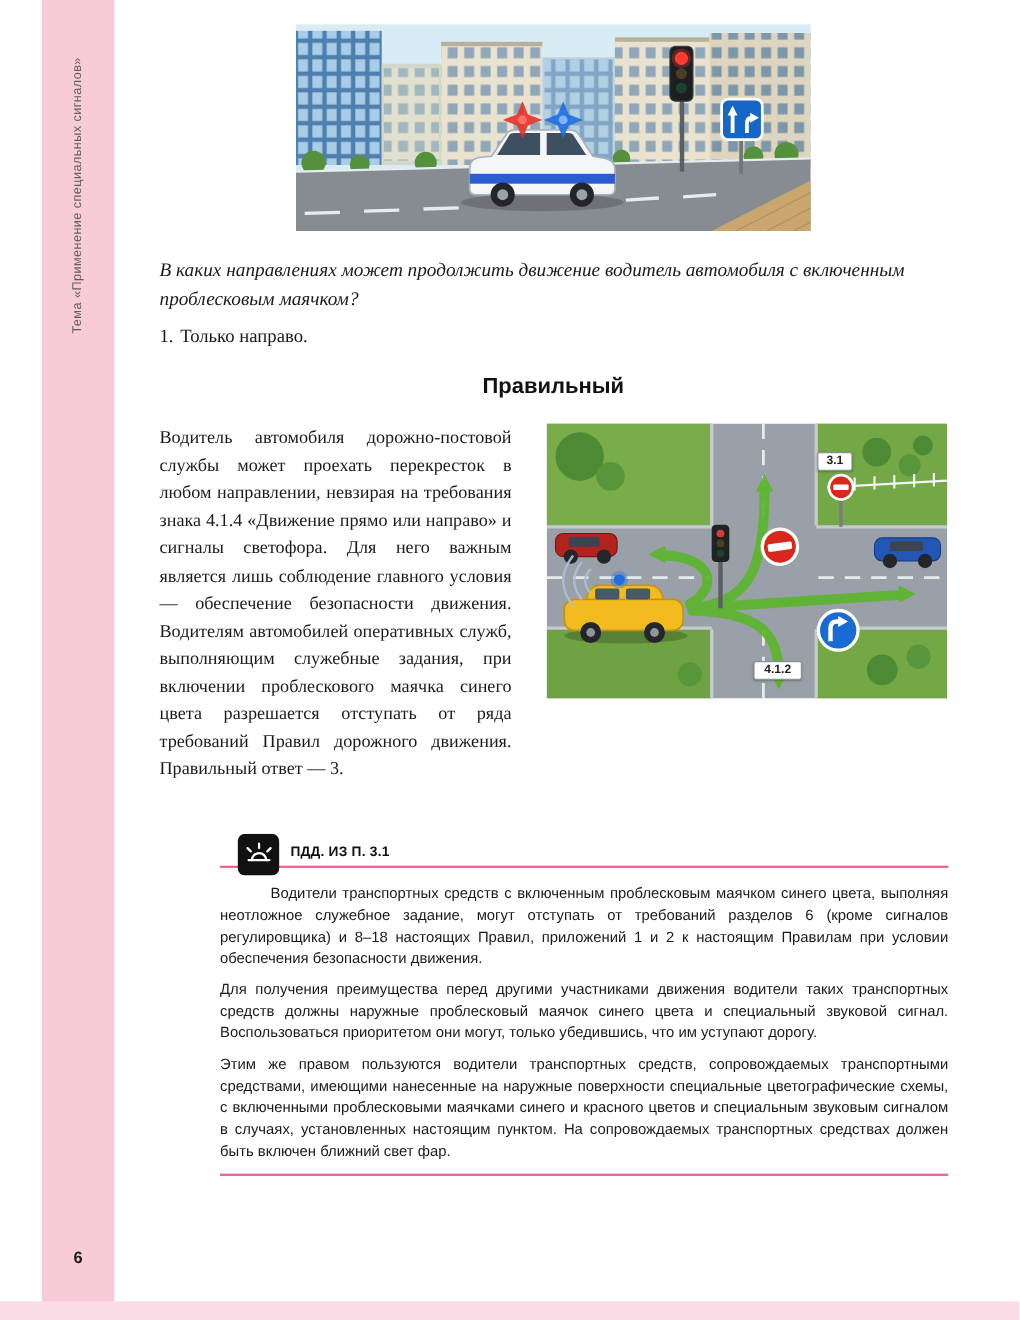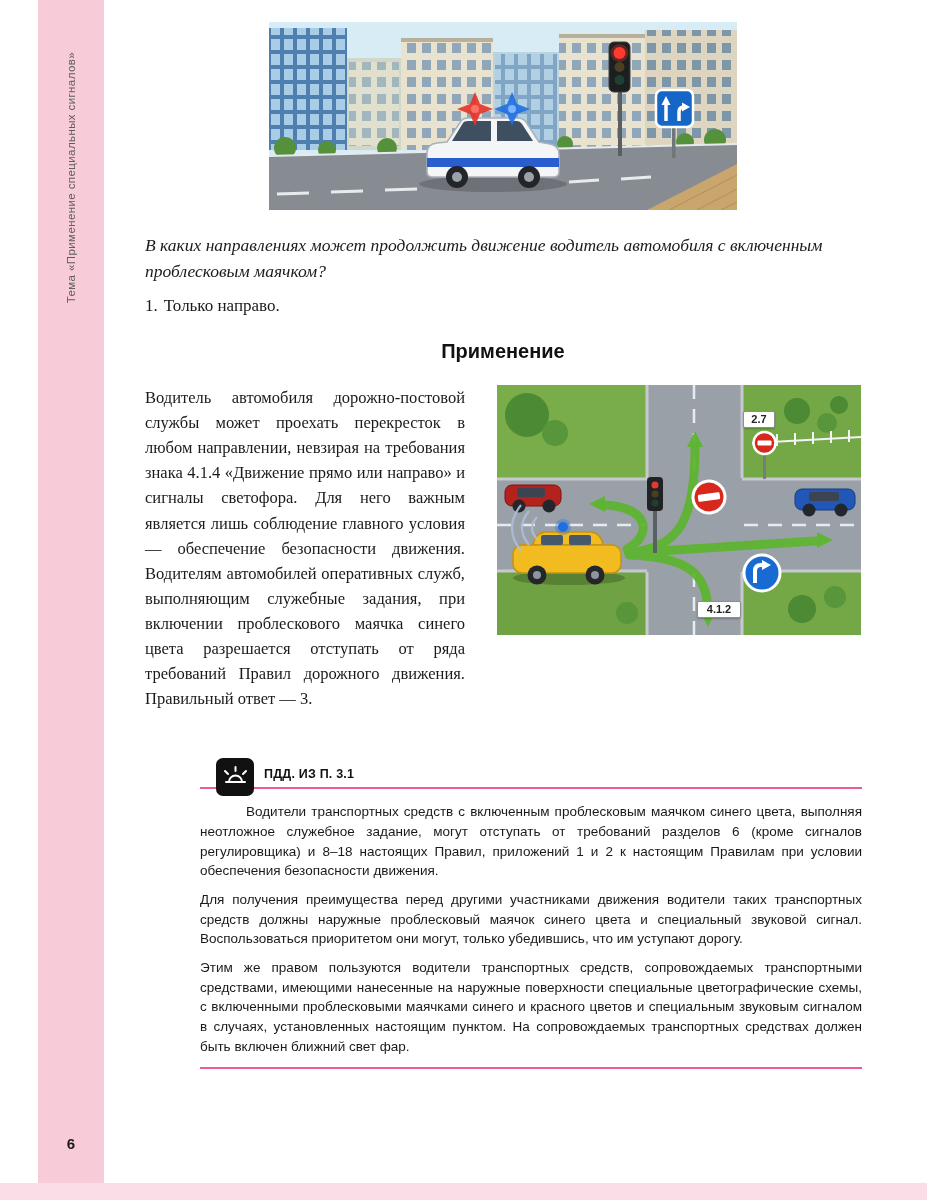--- a/index.html
+++ b/index.html
@@ -49,21 +49,21 @@
   .comment-text{width:332px;font-size:16.5px;line-height:1.52;text-align:justify;}
   .comment-illustration{position:relative;width:364px;height:250px;line-height:0;flex:none;}
 
   .sign-label{
     position:absolute;background:#fff;border:1px solid #8a8f94;border-radius:2px;
     font-family:"Liberation Sans", sans-serif;font-weight:bold;font-size:11px;color:#222;
     display:flex;align-items:center;justify-content:center;line-height:1;
     box-shadow:0 1px 2px rgba(0,0,0,.25);
   }
   .label-31{left:246px;top:26px;width:32px;height:17px;}
-  .label-412{left:200px;top:216px;width:44px;height:17px;}
+  .label-412{left:188px;top:216px;width:44px;height:17px;}
 
   .note{position:relative;margin:42px 0 0 55px;width:662px;border-bottom:2.5px solid var(--accent-pink);padding-bottom:8px;}
   .note-head{position:relative;height:36px;border-bottom:2.5px solid var(--accent-pink);}
   .note-icon{position:absolute;left:16px;bottom:-9px;line-height:0;z-index:2;}
   .note-title{
     position:absolute;left:64px;bottom:6px;
     font-family:"Liberation Sans", sans-serif;font-weight:bold;font-size:12.5px;color:#111;letter-spacing:.2px;
   }
   .note-body{padding-top:13px;font-family:"Liberation Sans", sans-serif;font-size:13.5px;line-height:1.46;text-align:justify;}
   .note-body p{margin-bottom:9px;}
@@ -167,21 +167,21 @@
         </g>
       </svg>
     </div>
 
     <p class="question">В каких направлениях может продолжить движение водитель автомобиля с включенным проблесковым маячком?</p>
 
     <ol class="answers">
       <li><span class="num">1.</span><span>Только направо.</span></li>
     </ol>
 
-    <h2 class="comment-heading">Применение</h2>
+    <h2 class="comment-heading">Правильный</h2>
 
     <div class="comment-row">
       <p class="comment-text">Водитель автомобиля дорожно-постовой службы может проехать перекресток в любом направлении, невзирая на требования знака 4.1.4 «Движение прямо или направо» и сигналы светофора. Для него важным является лишь соблюдение главного условия — обеспечение безопасности движения. Водителям автомобилей оперативных служб, выполняющим служебные задания, при включении проблескового маячка синего цвета разрешается отступать от ряда требований Правил дорожного движения. Правильный ответ — 3.</p>
 
       <div class="comment-illustration">
         <svg viewBox="0 0 364 250" width="364" height="250">
           <rect width="364" height="250" fill="#9aa0a8"></rect>
           <rect x="0" y="0" width="150" height="93" fill="#78ad49"></rect>
           <rect x="245" y="0" width="119" height="93" fill="#74a846"></rect>
           <rect x="0" y="187" width="150" height="63" fill="#6fa242"></rect>
@@ -278,21 +278,21 @@
             <rect x="266" y="68" width="3" height="26" fill="#777c81"></rect>
             <circle cx="267.5" cy="58" r="11" fill="#d8281c" stroke="#ffffff" stroke-width="2.5"></circle>
             <rect x="260.5" y="55.5" width="14" height="5" rx="1" fill="#ffffff"></rect>
           </g>
           <g>
             <circle cx="265" cy="188" r="18" fill="#176bd2" stroke="#ffffff" stroke-width="3"></circle>
             <path d="M258 198 L258 186 Q258 180 264 180 L267 180" stroke="#ffffff" stroke-width="4" fill="none"></path>
             <polygon points="274,180 265,175 265,185" fill="#ffffff"></polygon>
           </g>
         </svg>
-        <div class="sign-label label-31">2.7</div>
+        <div class="sign-label label-31">3.1</div>
         <div class="sign-label label-412">4.1.2</div>
       </div>
     </div>
 
     <div class="note">
       <div class="note-head">
         <div class="note-icon">
           <svg viewBox="0 0 38 38" width="38" height="38">
             <rect width="38" height="38" rx="7" fill="#111"></rect>
             <g stroke="#fff" stroke-width="2" fill="none" stroke-linecap="round">

